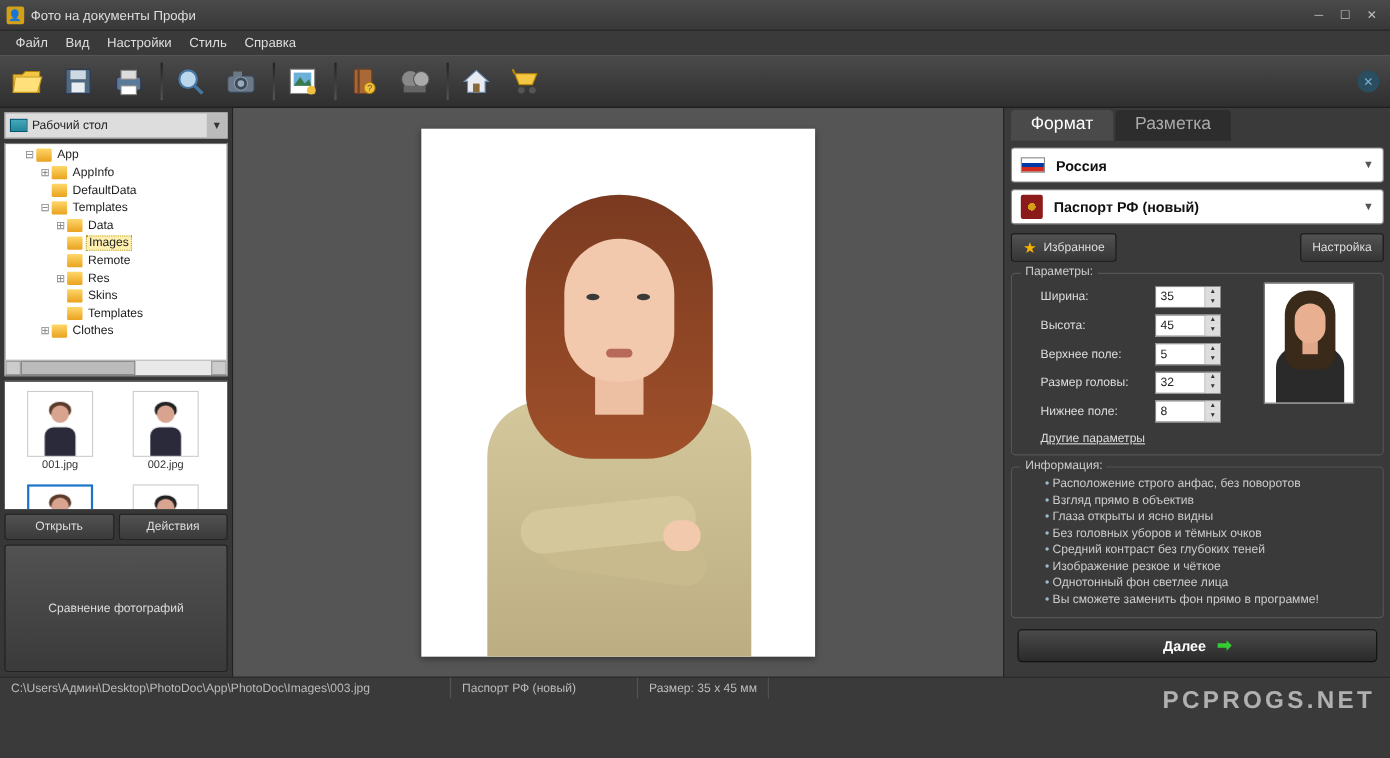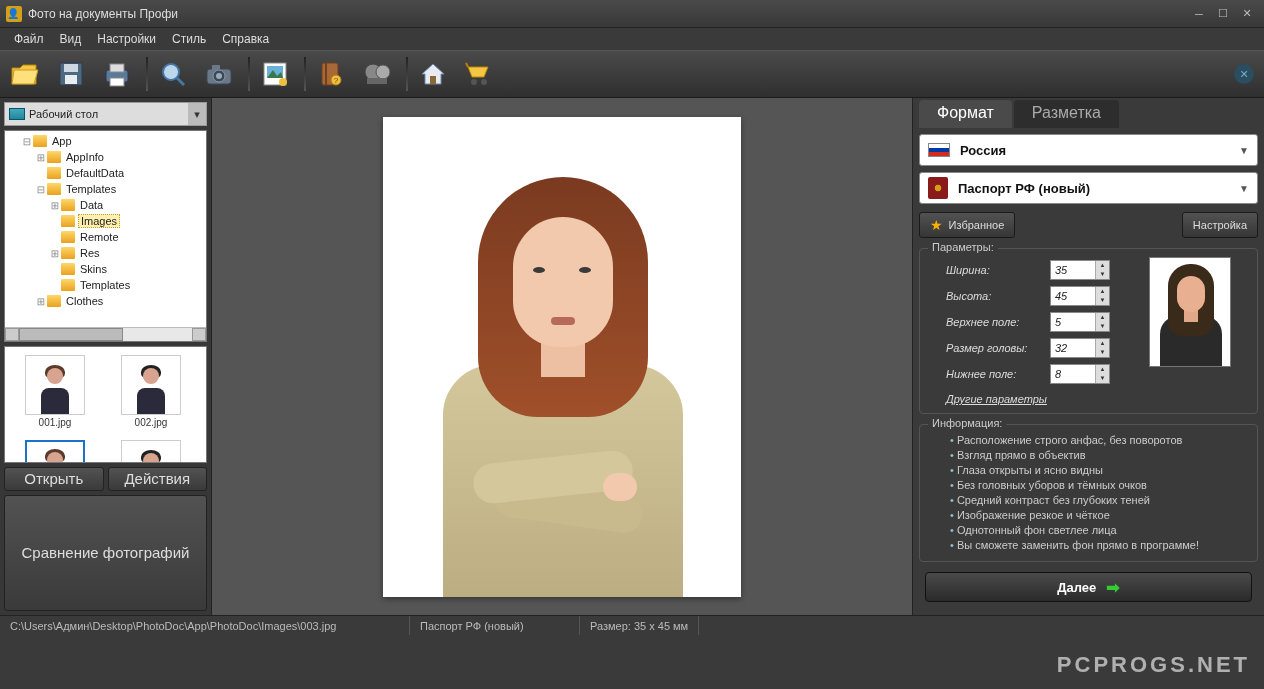--- a/index.html
+++ b/index.html
@@ -38,21 +38,21 @@
 .hscroll .thumb { position: absolute; left: 0; top: 0; width: 60%; height: 100%; background: #bbb; border: 1px solid #888; }
 
 .thumbs { flex: 1; background: #fff; margin: 4px; border: 1px solid #777; overflow-y: auto; }
 .thumbs .grid { display: flex; flex-wrap: wrap; padding: 2px; }
 .thumbs .item { width: 72px; margin: 6px 12px; text-align: center; cursor: pointer; }
 .thumbs .pic { width: 60px; height: 60px; margin: 0 auto 2px; border: 1px solid #ccc; display: flex; align-items: flex-end; justify-content: center; background: #fff; overflow: hidden; }
 .thumbs .item.sel .pic { border: 2px solid #1a73c8; }
 .thumbs .fname { font-size: 10px; color: #333; }
 
 .btnrow { display: flex; gap: 4px; margin: 0 4px 4px; }
-.lbtn { flex: 1; height: 24px; background: linear-gradient(#525252,#3a3a3a); border: 1px solid #222; border-radius: 3px; color: #ddd; font-size: 15px; display: flex; align-items: center; justify-content: center; cursor: pointer; }
+.lbtn { flex: 1; height: 24px; background: linear-gradient(#525252,#3a3a3a); border: 1px solid #222; border-radius: 3px; color: #ddd; font-size: 11px; display: flex; align-items: center; justify-content: center; cursor: pointer; }
 .lbtn2 { margin: 0 4px 4px; }
 
 .centerpanel { flex: 1; background: #555; display: flex; align-items: center; justify-content: center; }
 .photo { width: 358px; height: 480px; background: #fff; box-shadow: 0 2px 6px rgba(0,0,0,0.4); position: relative; overflow: hidden; }
 
 .rightpanel { width: 352px; background: #3a3a3a; border-left: 1px solid #222; padding: 2px 6px; display: flex; flex-direction: column; }
 .tabs { display: flex; height: 28px; }
 .tab { padding: 4px 18px; background: #2d2d2d; color: #aaa; border-top-left-radius: 4px; border-top-right-radius: 4px; margin-right: 2px; cursor: pointer; font-size: 16px; text-align: right; }
 .tab.active { background: #4a4a4a; color: #fff; }
 .seldrop { height: 32px; background: #fff; border: 1px solid #888; border-radius: 3px; margin-top: 6px; display: flex; align-items: center; padding: 0 8px; cursor: pointer; }
@@ -61,39 +61,39 @@
 .seldrop .docicon { width: 20px; height: 22px; background: #8b1a1a; border-radius: 2px; margin-right: 10px; position: relative; }
 .seldrop .docicon::after { content:''; position:absolute; top:5px; left:4px; width:12px; height:12px; background: radial-gradient(circle,#d4a017 40%,transparent 42%); }
 .seldrop .txt { flex: 1; color: #111; font-weight: bold; font-size: 13px; }
 .seldrop .arr { color: #555; font-size: 10px; }
 .favrow { display: flex; gap: 6px; margin-top: 8px; }
 .favbtn { height: 26px; background: linear-gradient(#525252,#363636); border: 1px solid #1a1a1a; border-radius: 3px; color: #ddd; display: flex; align-items: center; padding: 0 10px; cursor: pointer; font-size: 11px; }
 .favbtn .star { color: #f5b301; margin-right: 6px; font-size: 14px; }
 .favrow .sp { flex: 1; }
 .group { margin-top: 10px; border: 1px solid #555; border-radius: 4px; padding: 8px 26px; position: relative; }
 .group .glabel { position: absolute; top: -8px; left: 8px; background: #3a3a3a; padding: 0 4px; color: #ccc; font-size: 11px; }
-.params { display: flex; font-style: italic; }
+.params { display: flex; }
 .paramrows { flex: 1; }
 .prow { display: flex; align-items: center; height: 26px; }
 .prow .lbl { width: 104px; color: #ddd; font-size: 11px; }
 .prow .spin { width: 60px; height: 20px; background: #fff; border: 1px solid #888; display: flex; }
 .prow .spin .val { flex: 1; padding: 0 4px; color: #222; line-height: 18px; font-size: 11px; }
 .prow .spin .arrs { width: 14px; display: flex; flex-direction: column; border-left: 1px solid #aaa; }
 .prow .spin .arrs span { flex: 1; font-size: 6px; text-align: center; line-height: 8px; color: #333; background:#ddd; cursor: pointer; }
 .preview { width: 82px; height: 110px; background: #fff; margin-left: 12px; border: 1px solid #777; overflow: hidden; position: relative; }
 .link { color: #ddd; text-decoration: underline; cursor: pointer; margin-top: 6px; display: inline-block; font-size: 11px; }
 .info ul { list-style: none; padding-left: 4px; }
 .info li { color: #ccc; font-size: 11px; line-height: 15px; }
 .info li::before { content: '• '; color: #9bc; }
 .nextbtn { margin: 10px 6px 6px; height: 30px; background: linear-gradient(#4a4a4a,#2a2a2a); border: 1px solid #111; border-radius: 4px; display: flex; align-items: center; justify-content: center; color: #fff; font-weight: bold; font-size: 13px; cursor: pointer; }
 .nextbtn .arr { margin-left: 10px; color: #3c3; font-size: 16px; }
 
 .statusbar { height: 20px; background: #3a3a3a; border-top: 1px solid #222; display: flex; align-items: center; font-size: 11px; color: #bbb; }
 .statusbar .cell { padding: 0 10px; border-right: 1px solid #555; height: 100%; line-height: 20px; }
-.watermark { position: absolute; bottom: 11px; right: 14px; color: rgba(255,255,255,0.6); font-size: 22px; letter-spacing: 3px; font-family: Arial; font-weight: bold; pointer-events: none; }
+.watermark { position: absolute; bottom: 39px; right: 14px; color: rgba(255,255,255,0.6); font-size: 22px; letter-spacing: 3px; font-family: Arial; font-weight: bold; pointer-events: none; }
 
 
 .silh { width: 36px; height: 50px; position: relative; }
 .silh .head { width: 16px; height: 16px; background: #d8a48f; border-radius: 50%; position: absolute; top: 4px; left: 10px; }
 .silh .hair { width: 20px; height: 14px; background: #5b3a29; border-radius: 50% 50% 40% 40%; position: absolute; top: 1px; left: 8px; }
 .silh .body { width: 28px; height: 26px; position: absolute; bottom: 0; left: 4px; border-radius: 8px 8px 0 0; }
 .silh.dark .body { background: #2a2a3a; }
 .silh.tan .body { background: #c4b896; }
 .silh.blue .body { background: #4a6a8a; }
 .silh.dark2 .hair { background:#222; }

